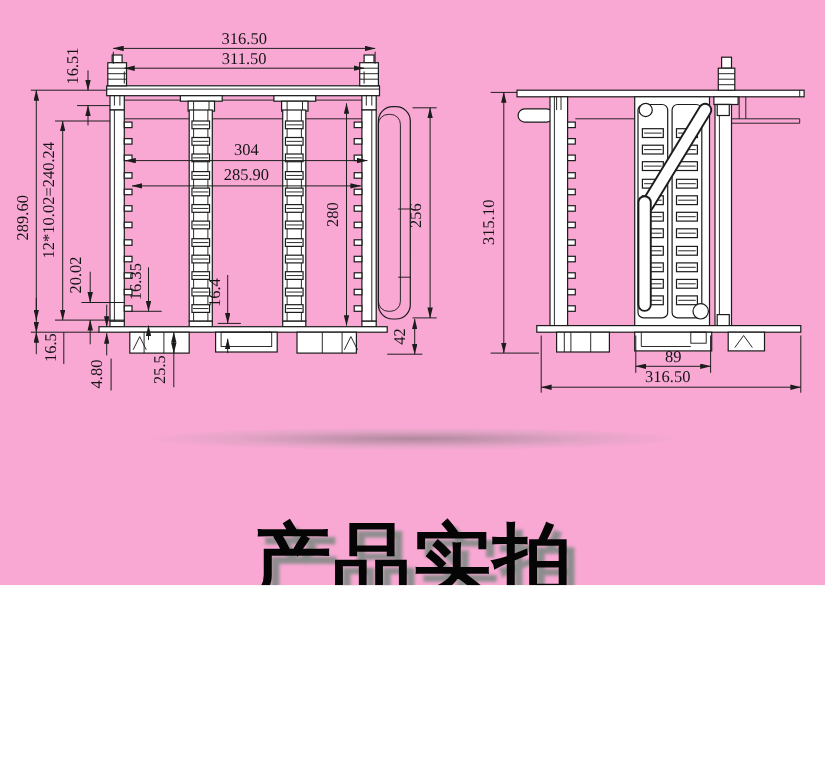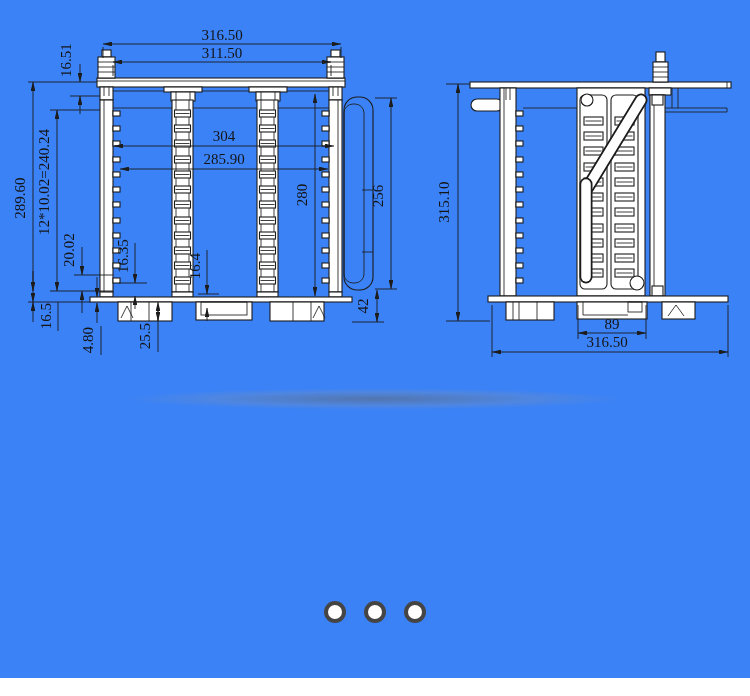--- a/index.html
+++ b/index.html
@@ -1,17 +1,17 @@
 <!DOCTYPE html>
 <html><head>
 <meta charset="utf-8">
 <title>产品实拍</title>
 <style>
   html,body{margin:0;padding:0;background:#ffffff;}
-  .stage{position:relative;width:750px;height:678px;background:#3b82f6;overflow:hidden;
+  .stage{position:relative;width:750px;height:532px;background:#f9a8d4;overflow:hidden;
          font-family:"Liberation Sans",sans-serif;}
   svg{display:block;}
   
   .s{fill:none;stroke:#1c1c1c;stroke-width:1.1;}
   .sf{fill:#ffffff;stroke:#1c1c1c;stroke-width:1.1;}
   .thin{stroke-width:0.85;}
   .dim line{stroke:#1c1c1c;stroke-width:0.9;fill:none;}
   .dim text{font:15px "Liberation Serif",serif;fill:#141414;stroke:none;}
   .tube-b{stroke:#1c1c1c;stroke-width:13;stroke-linecap:round;fill:none;}
   .tube-w{stroke:#ffffff;stroke-width:9.5;stroke-linecap:round;fill:none;}
@@ -350,20 +350,21 @@
 
       <line x1="492" y1="305" x2="492" y2="357"></line>
         <line x1="728" y1="305" x2="728" y2="357"></line>
       <line x1="492" y1="352" x2="728" y2="352" marker-start="url(#arw)" marker-end="url(#arw)"></line>
       <text x="607" y="347" text-anchor="middle">316.50</text>
     </g>
   </svg>
 
   <div class="divider-shadow"></div>
 
+  <h2 class="title">产品实拍</h2>
 
   <div class="dots">
     <span class="dot"></span>
     <span class="dot"></span>
     <span class="dot"></span>
   </div>
 
 </div>
 
 </body></html>

